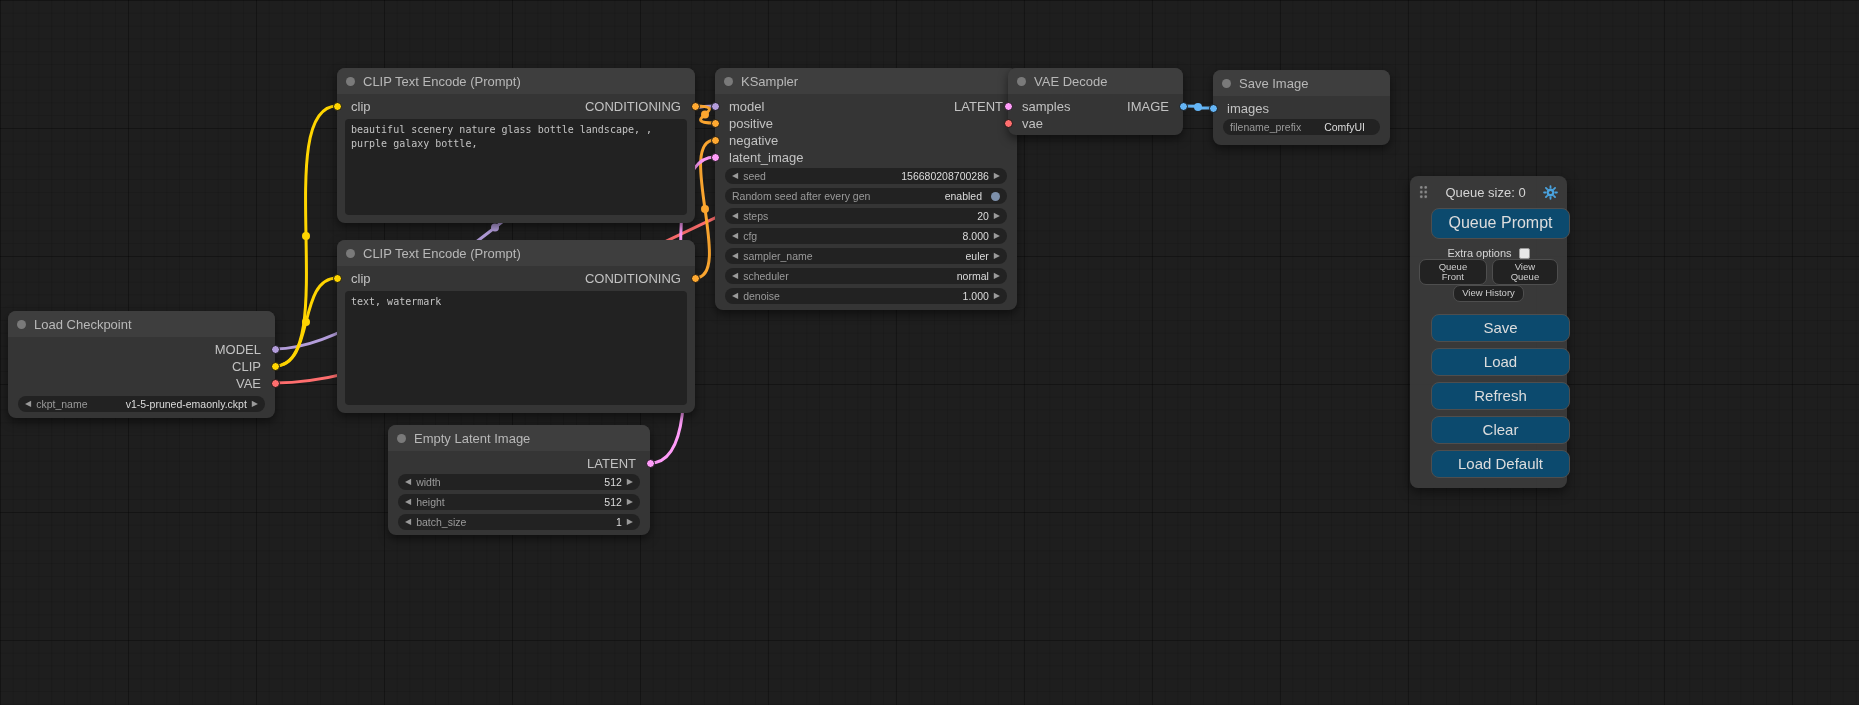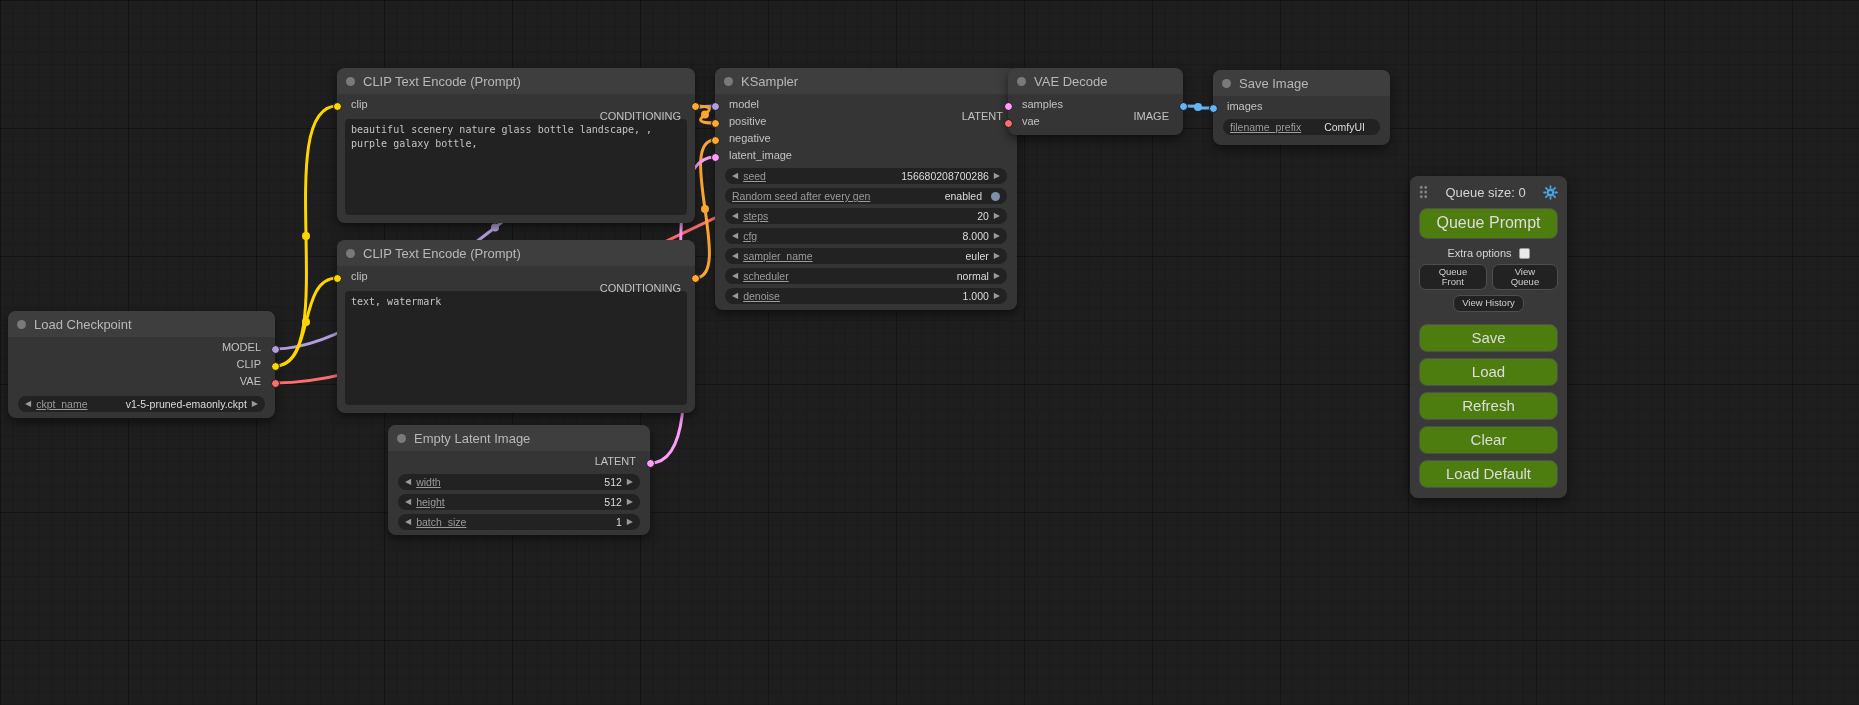--- a/index.html
+++ b/index.html
@@ -17,52 +17,52 @@
   }
   #wires { position:absolute; inset:0; z-index:1; }
   .node { position:absolute; z-index:2; background:#353535; border-radius:8px;
     box-shadow:0 4px 10px rgba(0,0,0,.5); }
   .node-title { height:26px; background:#3e3e3e; border-radius:8px 8px 0 0;
     display:flex; align-items:center; gap:8px; padding:0 9px;
     color:#b8b8b8; font-size:13px; white-space:nowrap; }
   .collapse-dot { width:9px; height:9px; border-radius:50%; background:#7a7a7a; flex:none; }
   .slots { padding-top:4px; }
   .slot-row { position:relative; height:17px; display:flex; align-items:center;
-    font-size:11px; color:#c2c2c2; padding:0 14px;flex-direction:column; }
+    font-size:13px; color:#c2c2c2; padding:0 14px; }
   .in-label { margin-right:auto; }
   .out-label { margin-left:auto; }
   .dot { position:absolute; top:50%; width:9px; height:9px; margin-top:-4.5px;
     border-radius:50%; border:1px solid #151515; background:#888; }
   .in-dot { left:-4.5px; } .out-dot { right:-4.5px; }
   .prompt-text { display:block; margin:4px 8px 0; width:calc(100% - 16px); background:#222;
     border:none; outline:none; border-radius:4px; resize:none; color:#c3c3c3;
     font-family:"DejaVu Sans Mono",monospace; font-size:10px; line-height:1.4; padding:4px 6px; }
   .widget { height:16px; margin:0 10px 4px; background:#222; border-radius:8px;
     display:flex; align-items:center; font-size:10.5px; padding:0 7px; gap:5px; }
   .widget .arrow { color:#9a9a9a; font-size:8px; line-height:1; cursor:pointer; }
-  .widget .wname { color:#9a9a9a; white-space:nowrap;text-decoration:underline; }
+  .widget .wname { color:#9a9a9a; white-space:nowrap; }
   .widget .wvalue { margin-left:auto; color:#dcdcdc; white-space:nowrap; }
   .widget .knob { flex:none; width:9px; height:9px; border-radius:50%; background:#7d90ab; margin-left:4px; }
   #queue-panel { position:absolute; left:1410px; top:176px; width:157px; z-index:3;
     background:rgba(58,58,58,.96); border-radius:8px; padding:6px 9px 10px;
     box-shadow:0 4px 12px rgba(0,0,0,.5); color:#d4d4d4; }
   .qp-header { display:flex; align-items:center; justify-content:space-between; height:20px; }
   .drag-handle { width:9px; height:14px; cursor:move;
     background-image:radial-gradient(circle, #8d8d8d 1.1px, transparent 1.5px);
     background-size:4.5px 4.7px; }
   .qp-title { font-size:13px; color:#d4d4d4; }
-  .qbtn { display:block; width:100%; background:#4d7c0f; border:1px solid #4e4e4e; color:#ddd;
+  .qbtn { display:block; width:100%; background:#0c4a6e; border:1px solid #4e4e4e; color:#ddd;
     border-radius:8px; font-size:15px; line-height:1; padding:5px 0 6px; margin-top:6px;
-    text-align:center; font-family:"Liberation Sans",sans-serif; cursor:pointer; }
+    text-align:center; font-family:"Liberation Sans",sans-serif; cursor:pointer;margin-left:12px; }
   .qbtn.primary { font-size:16px; padding:6px 0 7px; }
   .extra-row { display:flex; align-items:center; justify-content:center; gap:7px;
     margin-top:8px; font-size:11px; }
   .checkbox { width:11px; height:11px; background:#e9e9e9; border-radius:2px;
     border:1px solid #9a9a9a; cursor:pointer; }
-  .small-row { display:flex; justify-content:center; gap:5px; margin-top:5px; }
+  .small-row { display:flex; justify-content:center; gap:5px; }
   .sbtn { background:#222; border:1px solid #4e4e4e; color:#cfcfcf; border-radius:7px;
     font-size:9.5px; line-height:1; padding:2px 8px 3px; font-family:"Liberation Sans",sans-serif; cursor:pointer; }
   .gap-top { margin-top:12px; }
 </style>
 </head>
 <body>
 
 <div id="canvas">
 
   <svg id="wires" width="1859" height="705" viewBox="0 0 1859 705">

